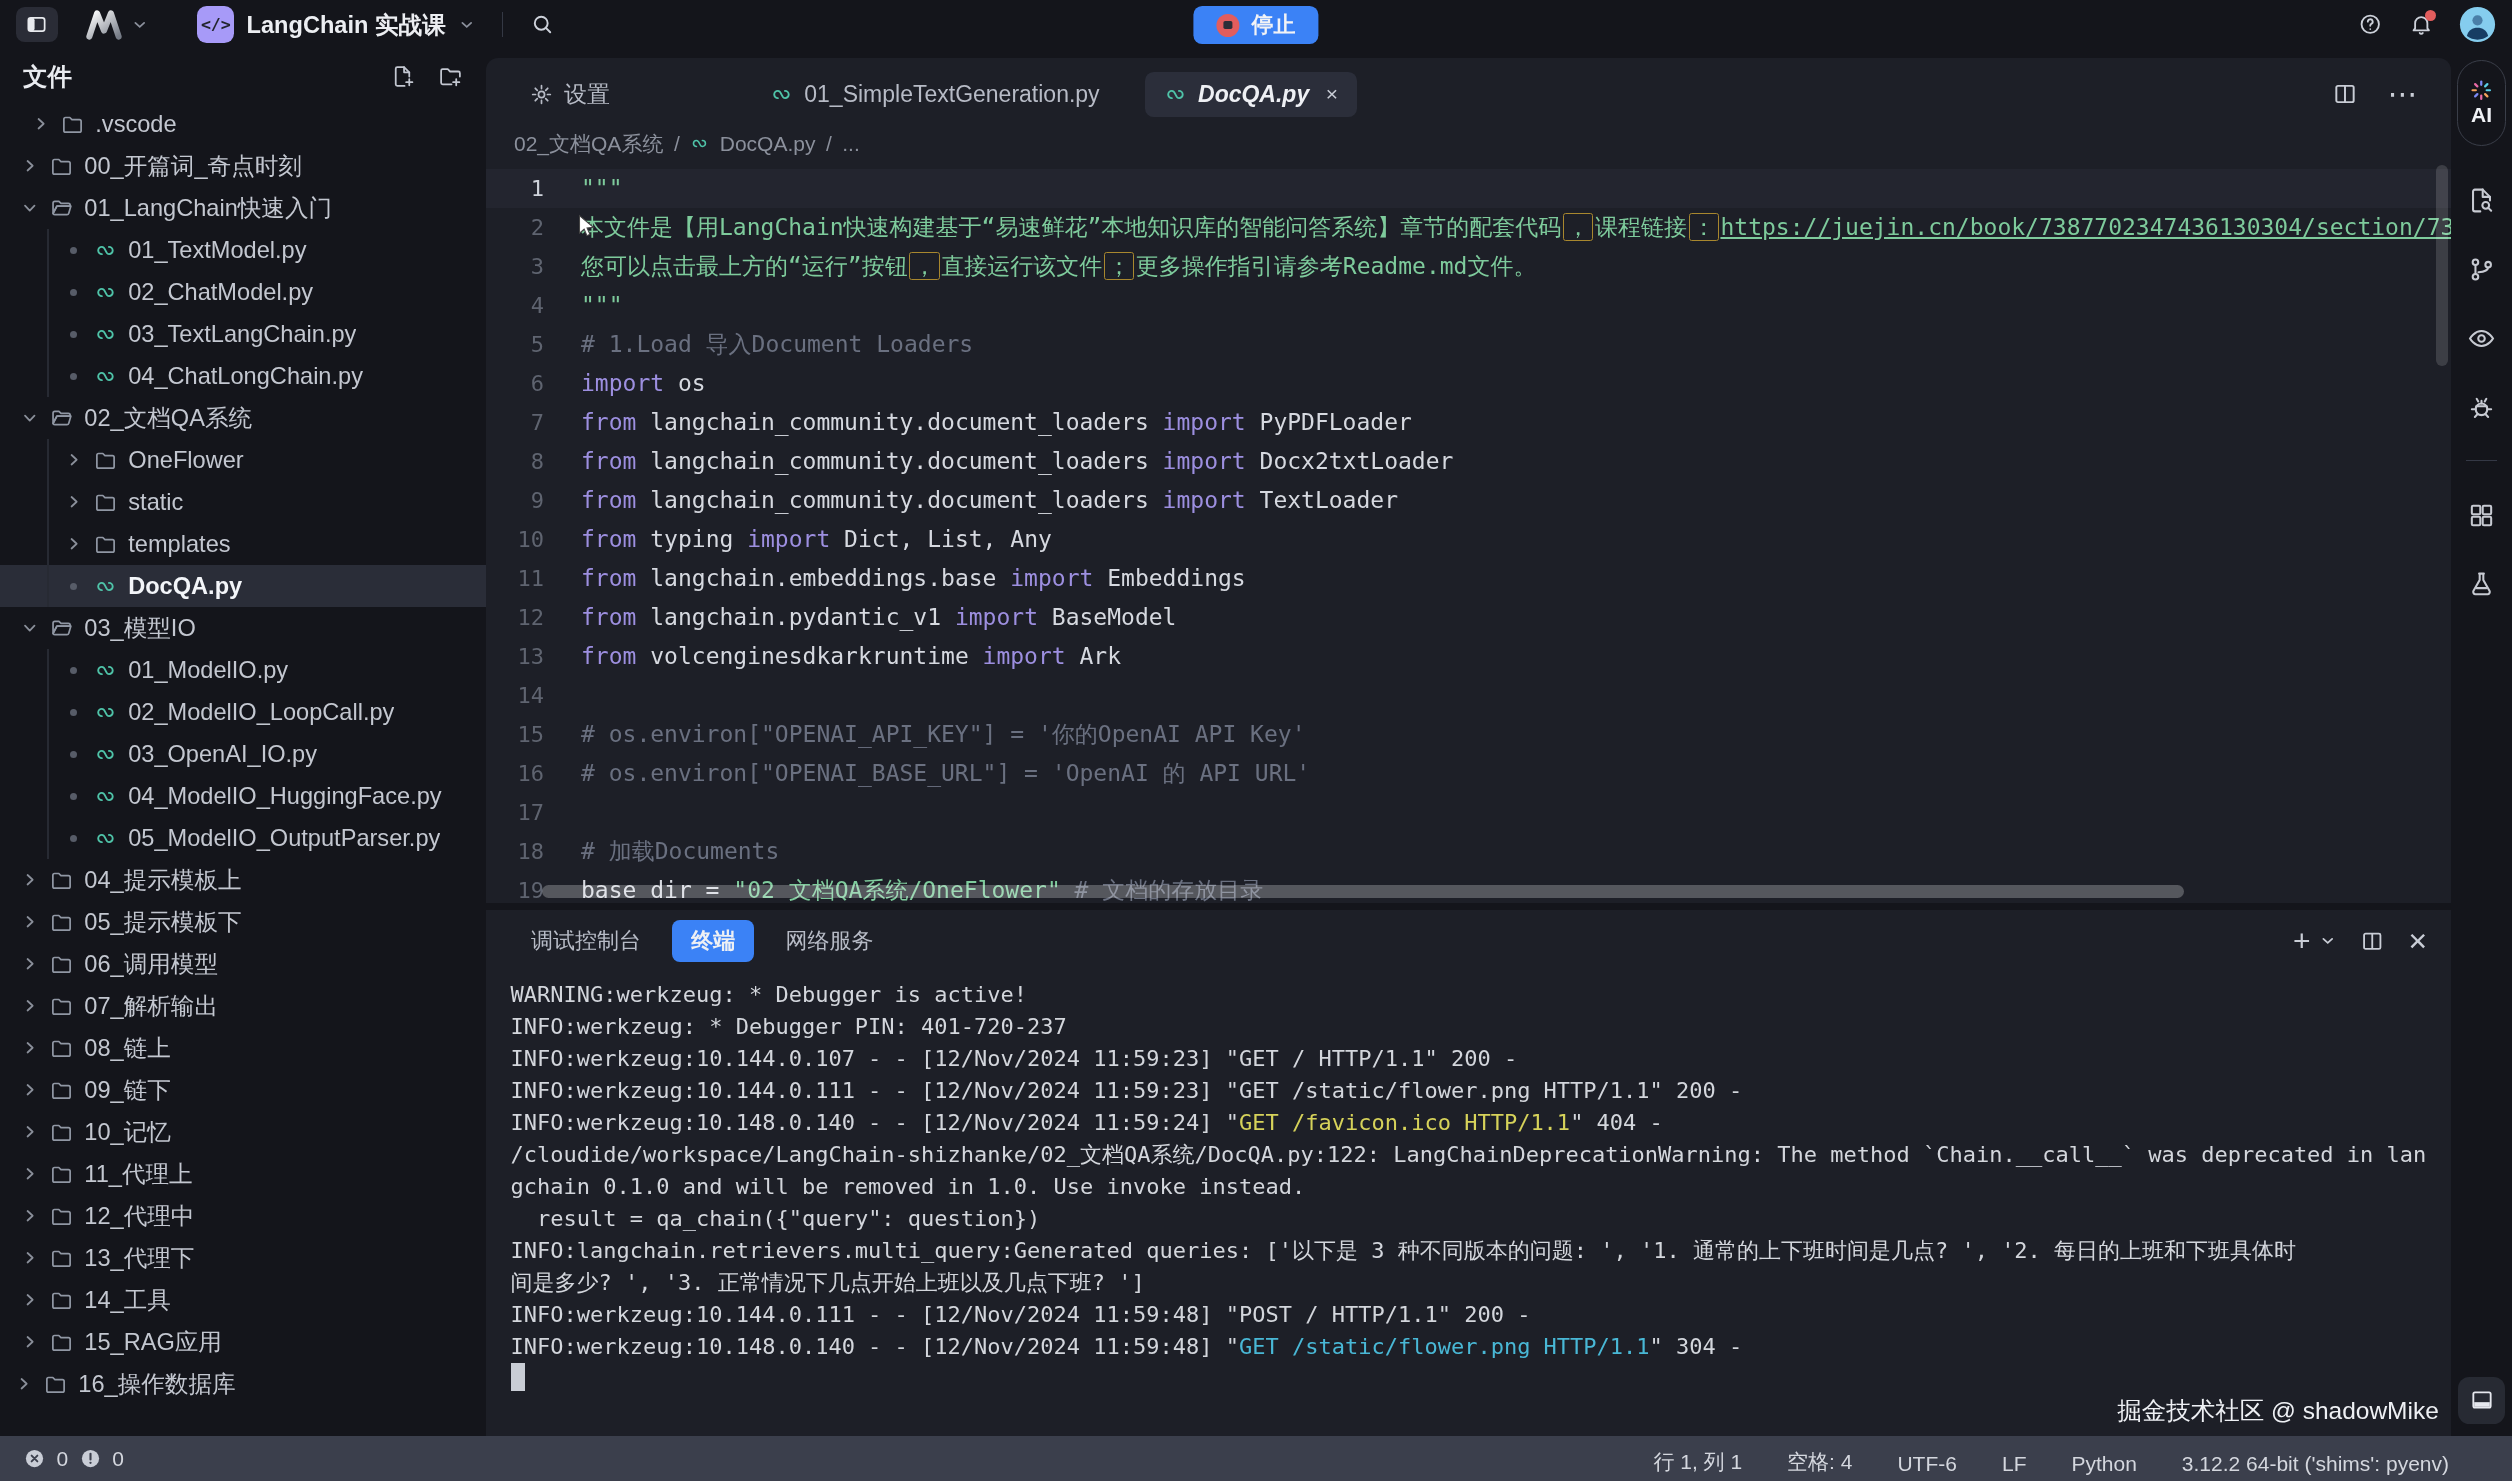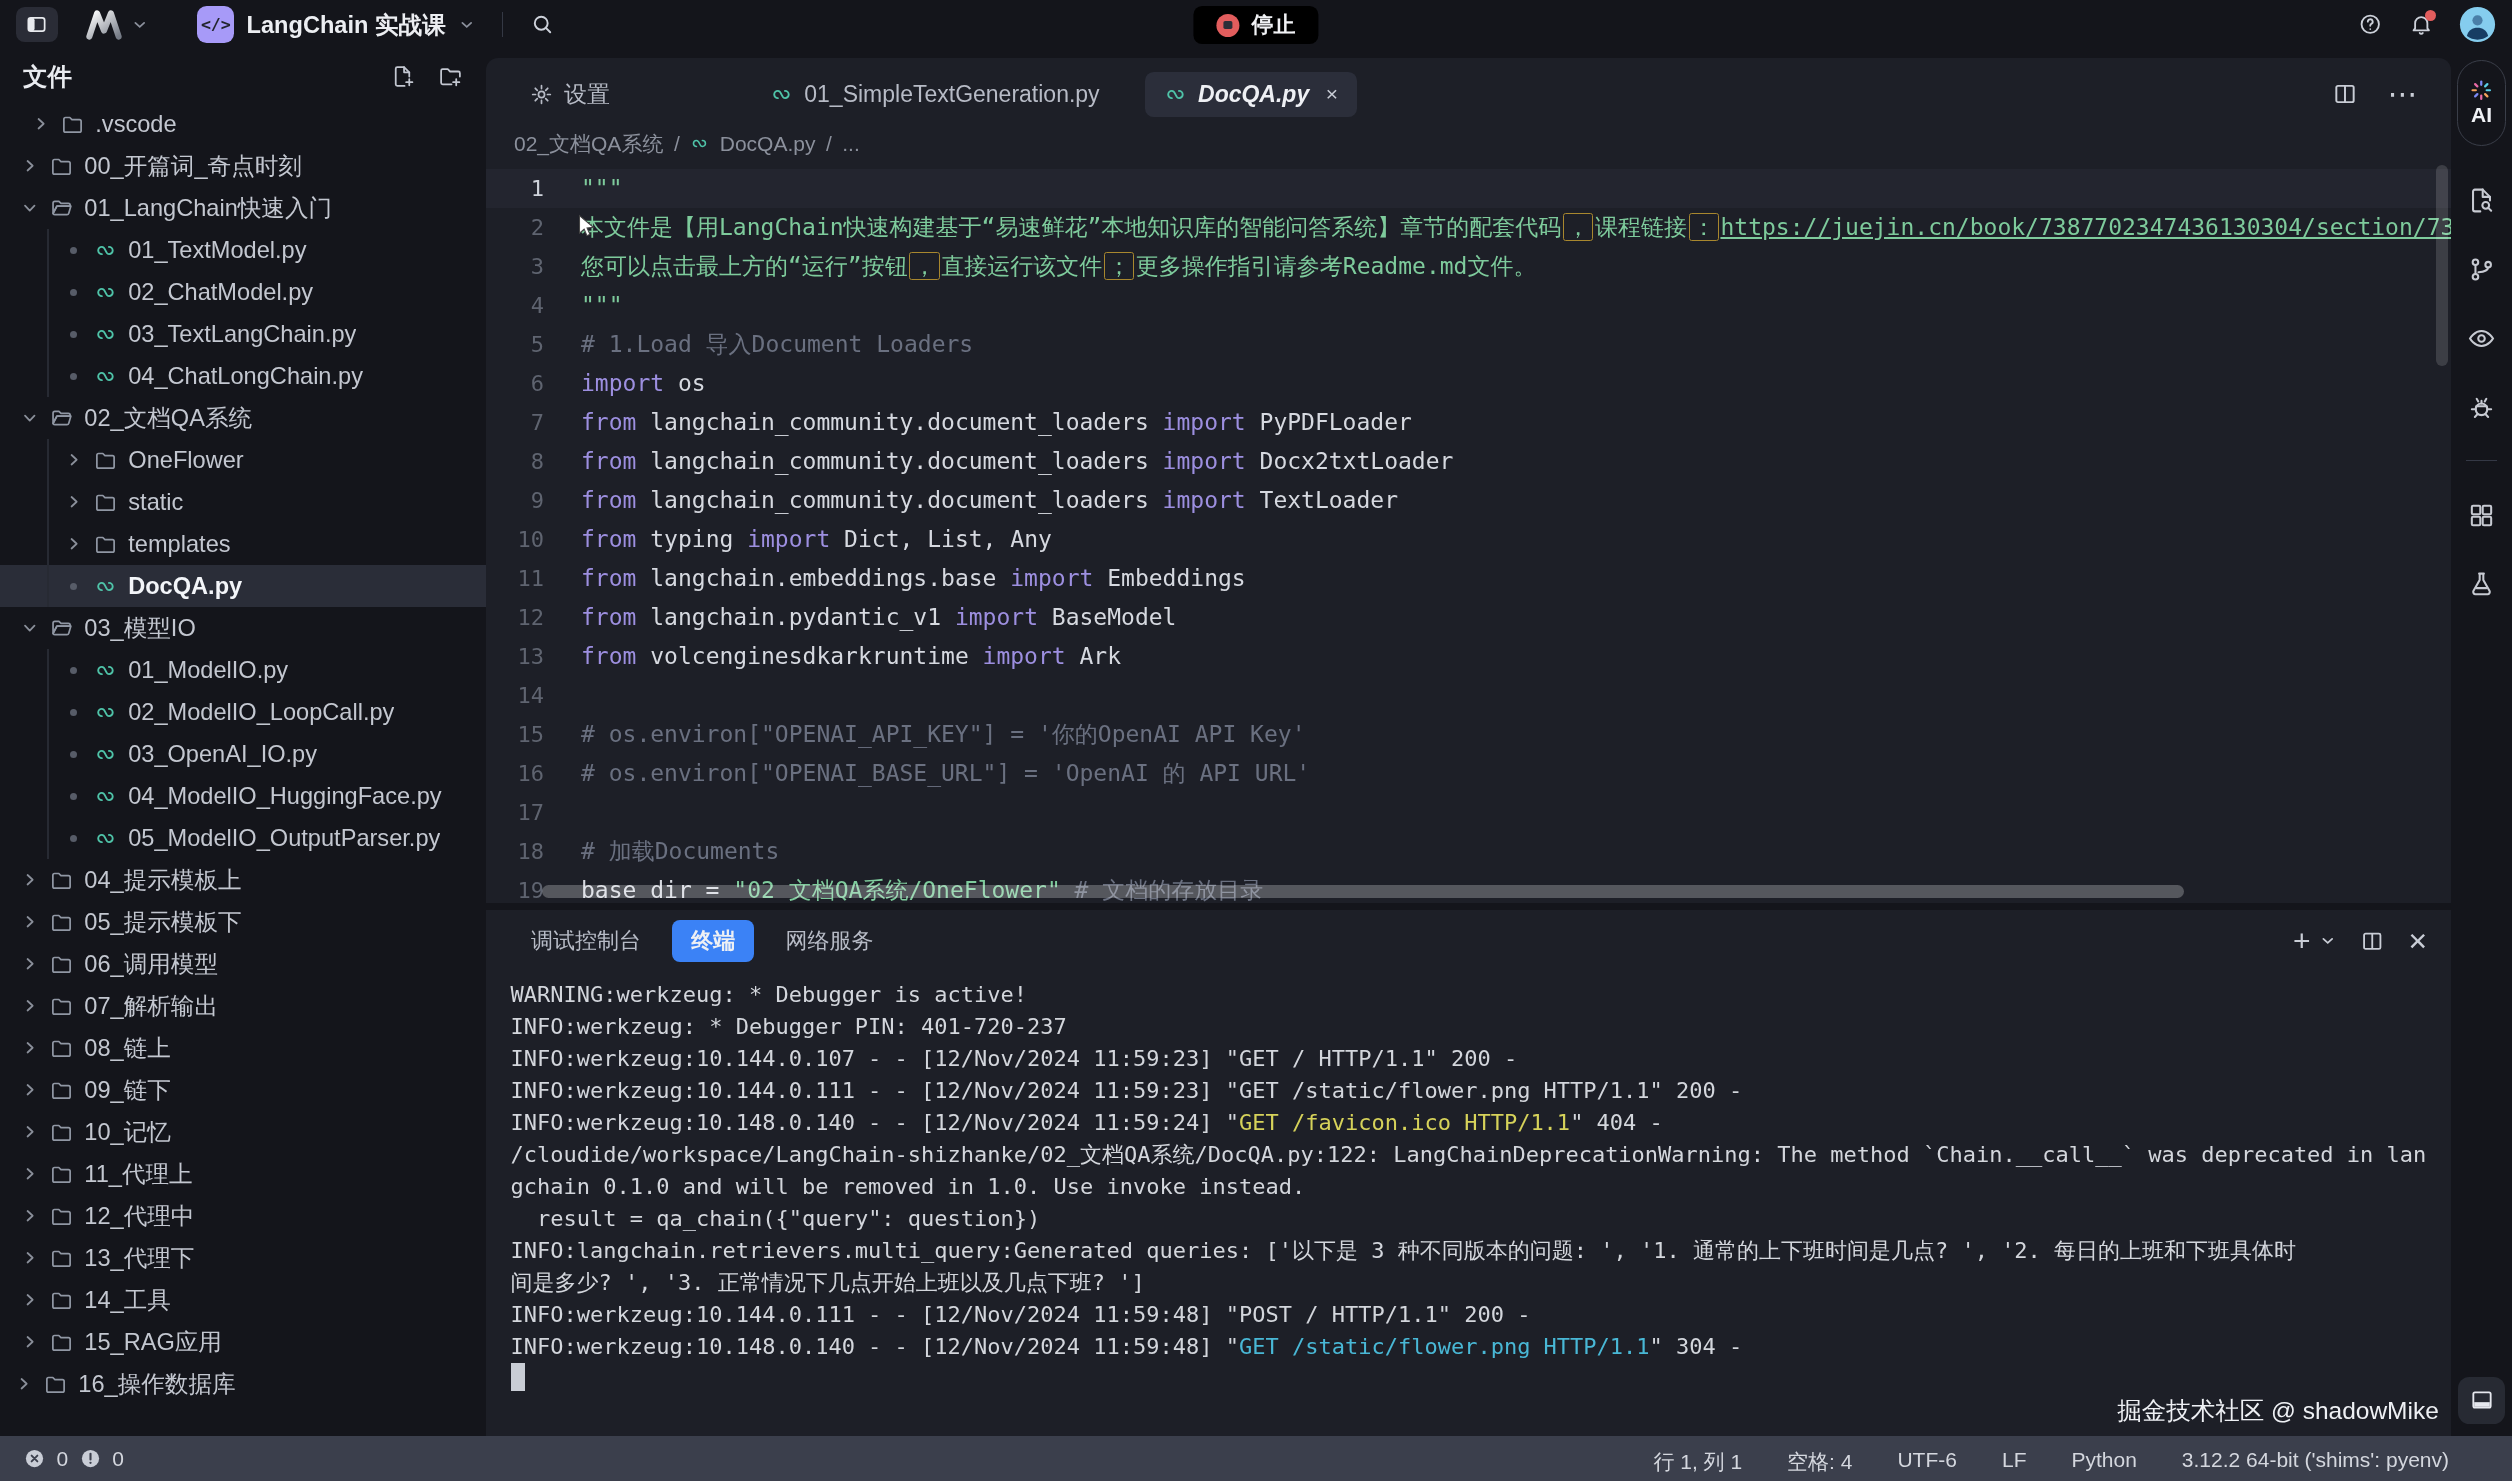--- a/index.html
+++ b/index.html
@@ -14,21 +14,21 @@
   .logo-wrap{display:flex;align-items:center;gap:7px;margin-left:12.2px;}
   .chev-sm{width:17.5px;height:17.5px;color:#8b909c}
   .proj{display:flex;align-items:center;gap:12.2px;margin-left:35px;}
   .proj-badge{width:37px;height:37px;border-radius:9.6px;background:#a79af8;color:#23252e;
     font-family:"DejaVu Sans Mono",monospace;font-weight:bold;font-size:16.6px;display:flex;align-items:center;justify-content:center;}
   .proj-title{font-size:23.6px;font-weight:bold;color:#eceef2;}
   .tb-divider{width:1.7px;height:24.5px;background:#343844;margin:0 12.2px;}
   .icon-plain{color:#cdd1da;display:flex;align-items:center;justify-content:center}
   .icon-plain svg{width:24.5px;height:24.5px}
   .stop-btn{position:absolute;left:50%;top:6.1px;transform:translateX(-50%);height:38px;padding:0 23px;
-    background:#000000;border-radius:8.7px;display:flex;align-items:center;gap:12.2px;}
+    background:#3b82f6;border-radius:8.7px;display:flex;align-items:center;gap:12.2px;}
   .stop-dot{width:23px;height:23px;border-radius:50%;background:#e25d5d;display:flex;align-items:center;justify-content:center;}
   .stop-dot i{width:8.7px;height:8.7px;background:#2c2e38;border-radius:1.7px;}
   .stop-label{font-size:22px;font-weight:bold;color:#f2f3f6;}
   .tb-right{margin-left:auto;display:flex;align-items:center;gap:26px;}
   .bell-wrap{position:relative}
   .bell-dot{position:absolute;top:-2.6px;right:-2.6px;width:11.4px;height:11.4px;border-radius:50%;background:#e25d5d;}
   .avatar{width:37px;height:37px}
   
   #main{flex:1;display:flex;min-height:0;}
   
@@ -102,21 +102,21 @@
   .ai-label{font-size:21px;font-weight:bold;color:#f0f2f6;}
   .rb-icon{margin-top:40px;color:#c7cad2;}
   .rb-icon svg{width:29px;height:29px}
   .rb-divider{margin-top:38px;width:31px;height:1.7px;background:#343845;}
   .rb-bottom{margin-top:auto;margin-bottom:12.2px;width:47px;height:47px;border-radius:11.4px;background:#272a33;display:flex;align-items:center;justify-content:center;color:#e6e8ee;}
   .rb-bottom svg{width:26px;height:26px}
   
   .statusbar{height:45px;flex:none;background:#3b3f4c;display:flex;align-items:center;padding:0 23px;font-size:21px;color:#d4d7de;}
   .sb-left{display:flex;align-items:center;gap:10.5px;}
   .sb-left svg{width:23px;height:23px}
-  .sb-right{margin-left:auto;display:flex;align-items:flex-start;gap:45px;padding-right:40px;margin-top:7px;}
+  .sb-right{margin-left:auto;display:flex;align-items:flex-end;gap:45px;padding-right:40px;margin-top:7px;}
 </style>
 </head>
 <body>
 
 <div id="app">
 
   <header class="topbar">
     <div class="tb-btn">
       <svg viewBox="0 0 24 24" fill="none" stroke="currentColor" stroke-width="1.8">
           <rect x="3.5" y="5" width="17" height="14" rx="2.5"></rect>

